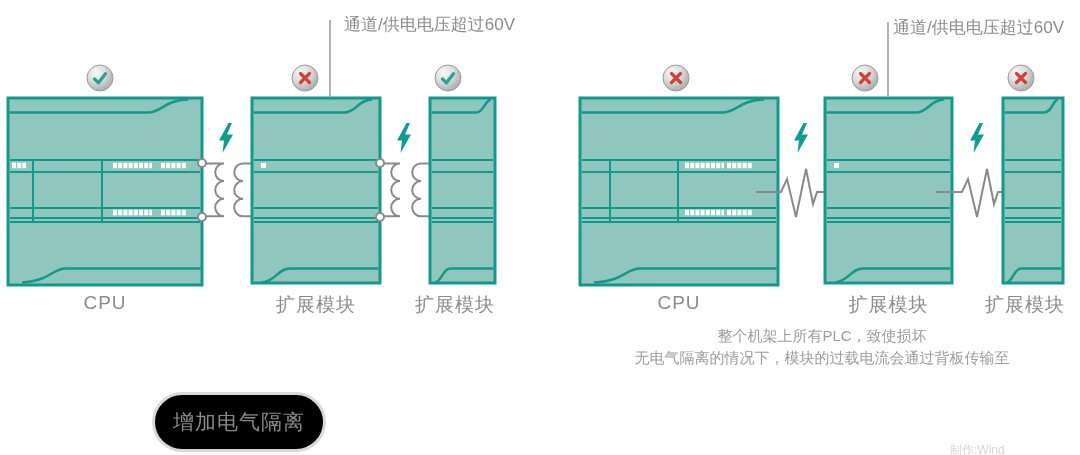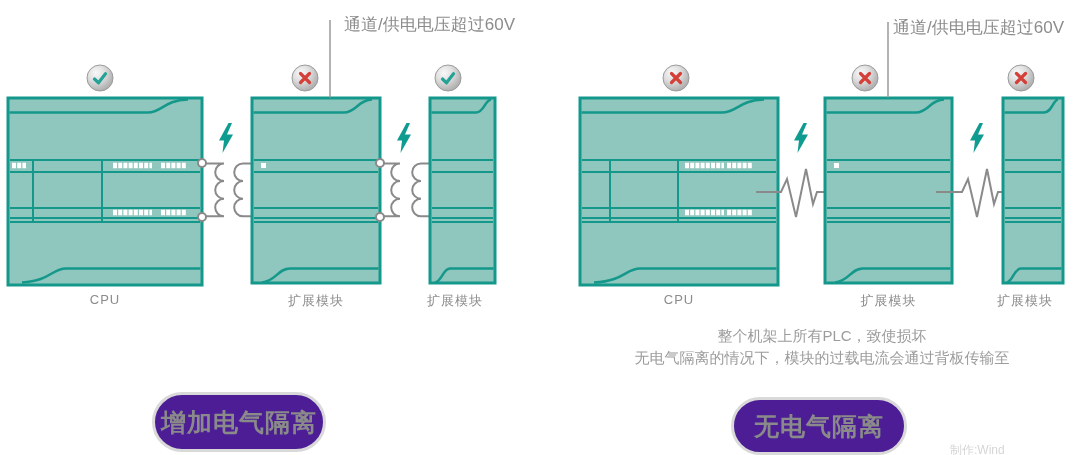--- a/index.html
+++ b/index.html
@@ -20,26 +20,26 @@
   .bolt{fill:var(--bolt);stroke:none;}
   .ann-line{stroke:#9a9a9a;stroke-width:1.5;fill:none;}
   .ball{fill:url(#ballgrad);stroke:#9b9b9b;stroke-width:1;}
   .check{stroke:var(--check);stroke-width:3.2;fill:none;stroke-linecap:round;stroke-linejoin:round;}
   .cross{stroke:var(--cross);stroke-width:3.2;fill:none;stroke-linecap:round;}
   .status-ok .cross{display:none;}
   .status-error .check{display:none;}
 
   
   .ann-text{position:absolute;font-size:17px;color:var(--text-gray);white-space:nowrap;}
-  .mod-label{position:absolute;top:292px;font-size:13px;color:var(--text-gray);text-align:center;letter-spacing:1px;}
+  .mod-label{position:absolute;top:292px;font-size:19px;color:var(--text-gray);text-align:center;letter-spacing:1px;}
   .caption{position:absolute;left:596px;top:325px;width:452px;text-align:center;
            font-size:15px;line-height:22px;color:var(--caption-gray);}
-  .pill{position:absolute;background:#4c1d95;border:3px solid var(--pill-border);border-radius:30px;
+  .pill{position:absolute;background:#000000;border:3px solid var(--pill-border);border-radius:30px;
         display:flex;align-items:center;justify-content:center;
-        font-size:25px;font-weight:bold;color:#8a8a8a;letter-spacing:1px;}
+        font-size:21px;font-weight:normal;color:#8a8a8a;letter-spacing:1px;}
   .pill-left{left:152px;top:392px;width:168px;height:54px;}
   .pill-right{left:731px;top:397px;width:170px;height:52px;}
   .watermark{position:absolute;left:950px;top:442px;font-size:12px;color:#d6d6d6;white-space:nowrap;}
 </style>
 </head>
 <body>
 
 <div id="stage">
 
   <svg id="diagram-svg" width="1080" height="455" viewBox="0 0 1080 455">
@@ -176,16 +176,15 @@
   <div class="mod-label" style="left:580px;width:198px;">CPU</div>
   <div class="mod-label" style="left:825px;width:127px;">扩展模块</div>
   <div class="mod-label" style="left:960px;width:130px;">扩展模块</div>
 
   <div class="caption">
     <div>整个机架上所有PLC，致使损坏</div>
     <div>无电气隔离的情况下，模块的过载电流会通过背板传输至</div>
   </div>
 
   <div class="pill pill-left">增加电气隔离</div>
-  <div class="pill pill-right">无电气隔离</div>
 
   <div class="watermark">制作:Wind</div>
 </div>
 
 </body></html>

